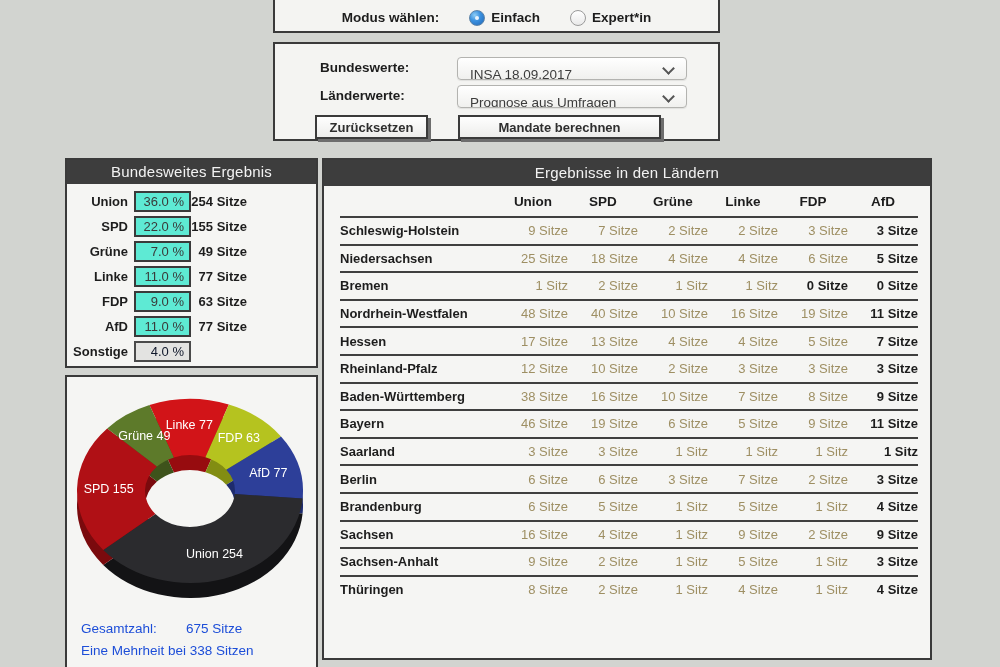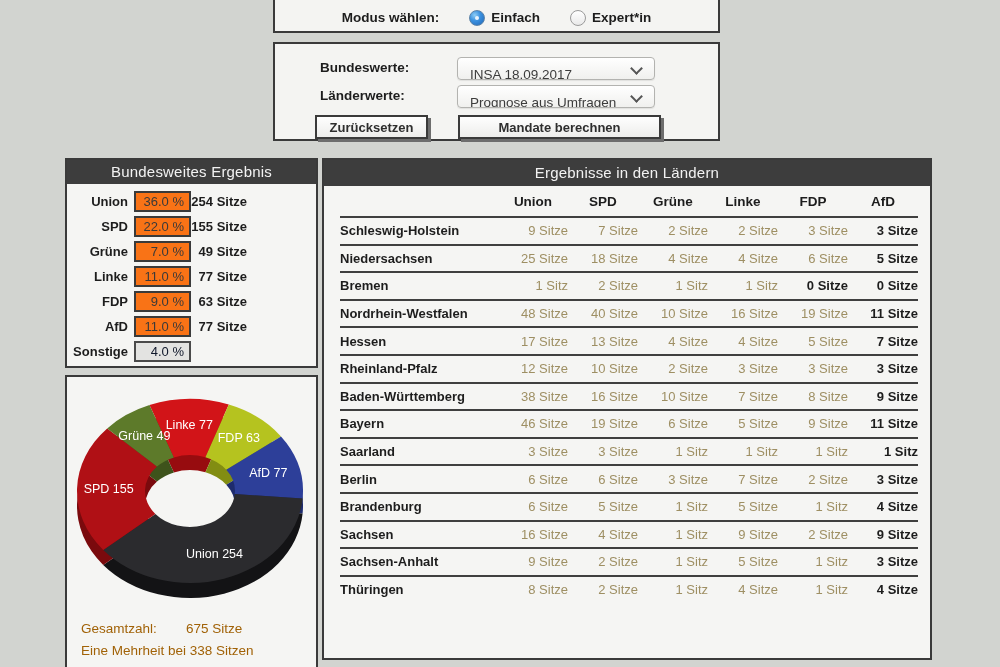--- a/index.html
+++ b/index.html
@@ -30,21 +30,21 @@
   }
   .radio.checked .dot{
     position:absolute;left:5px;top:5px;width:4px;height:4px;border-radius:50%;background:#eaf4fd;
   }
   .radio-lbl{font-weight:bold;font-size:13.5px;}
 
   
   .form-box{left:273px;top:42px;width:447px;height:99px;}
   .form-label{position:absolute;left:37px;font-weight:bold;font-size:13.5px;padding-left:8px;}
   .select{
-    position:absolute;left:182px;width:198px;height:23px;box-sizing:border-box;
+    position:absolute;left:182px;width:230px;height:23px;box-sizing:border-box;
     border:1px solid #b3b3b0;border-radius:4px;background:linear-gradient(#ffffff,#f0f0ee);
     overflow:hidden;cursor:pointer;box-shadow:0 1px 1px rgba(0,0,0,0.08);
   }
   .select .sel-text{
     position:absolute;left:12px;top:9px;font-size:13.5px;color:#3c3c3c;white-space:nowrap;
   }
   .chevron{
     position:absolute;right:13px;top:6px;width:7px;height:7px;
     border-right:2px solid #555;border-bottom:2px solid #555;transform:rotate(45deg);
   }
@@ -55,31 +55,31 @@
     display:flex;align-items:center;justify-content:center;font-family:"Liberation Sans",sans-serif;
   }
 
   
   .federal-panel{left:65px;top:158px;width:253px;height:210px;}
   .federal-rows{padding-top:7px;}
   .fed-row{display:flex;align-items:center;height:21px;margin-bottom:4px;}
   .fed-party{width:61px;text-align:right;font-weight:bold;font-size:13px;}
   .pct{
     margin-left:6px;width:57px;height:21px;box-sizing:border-box;border:2px solid #3a3a3a;
-    background:#f97316;text-align:right;font-size:13px;color:#3a3a3a;padding:0 5px 0 0;
+    background:#5eead4;text-align:right;font-size:13px;color:#3a3a3a;padding:0 5px 0 0;
     font-family:"Liberation Sans",sans-serif;
   }
   .pct.disabled{background:#e3e3e1;color:#0f172a;border-color:#4a4a4a;}
   .fed-seats{width:56px;margin-left:0;text-align:right;font-weight:bold;font-size:13px;}
 
   
   .donut-panel{left:65px;top:375px;width:253px;height:300px;}
   .donut-wrap{margin-top:6px;}
   .donut-label{font-size:12.5px;fill:#ffffff;font-family:"Liberation Sans",sans-serif;}
-  .totals{padding-left:14px;font-size:13.5px;color:#a16207;}
+  .totals{padding-left:14px;font-size:13.5px;color:#1d4ed8;}
   .total-row{margin-top:2px;}
   .total-row .tlabel{display:inline-block;width:105px;}
   .majority-row{margin-top:7px;}
 
   
   .states-panel{left:322px;top:158px;width:610px;height:502px;}
   .states-panel .panel-title{height:26px;line-height:26px;}
   table.states{
     border-collapse:collapse;margin:0 0 0 16px;table-layout:fixed;width:578px;
   }

